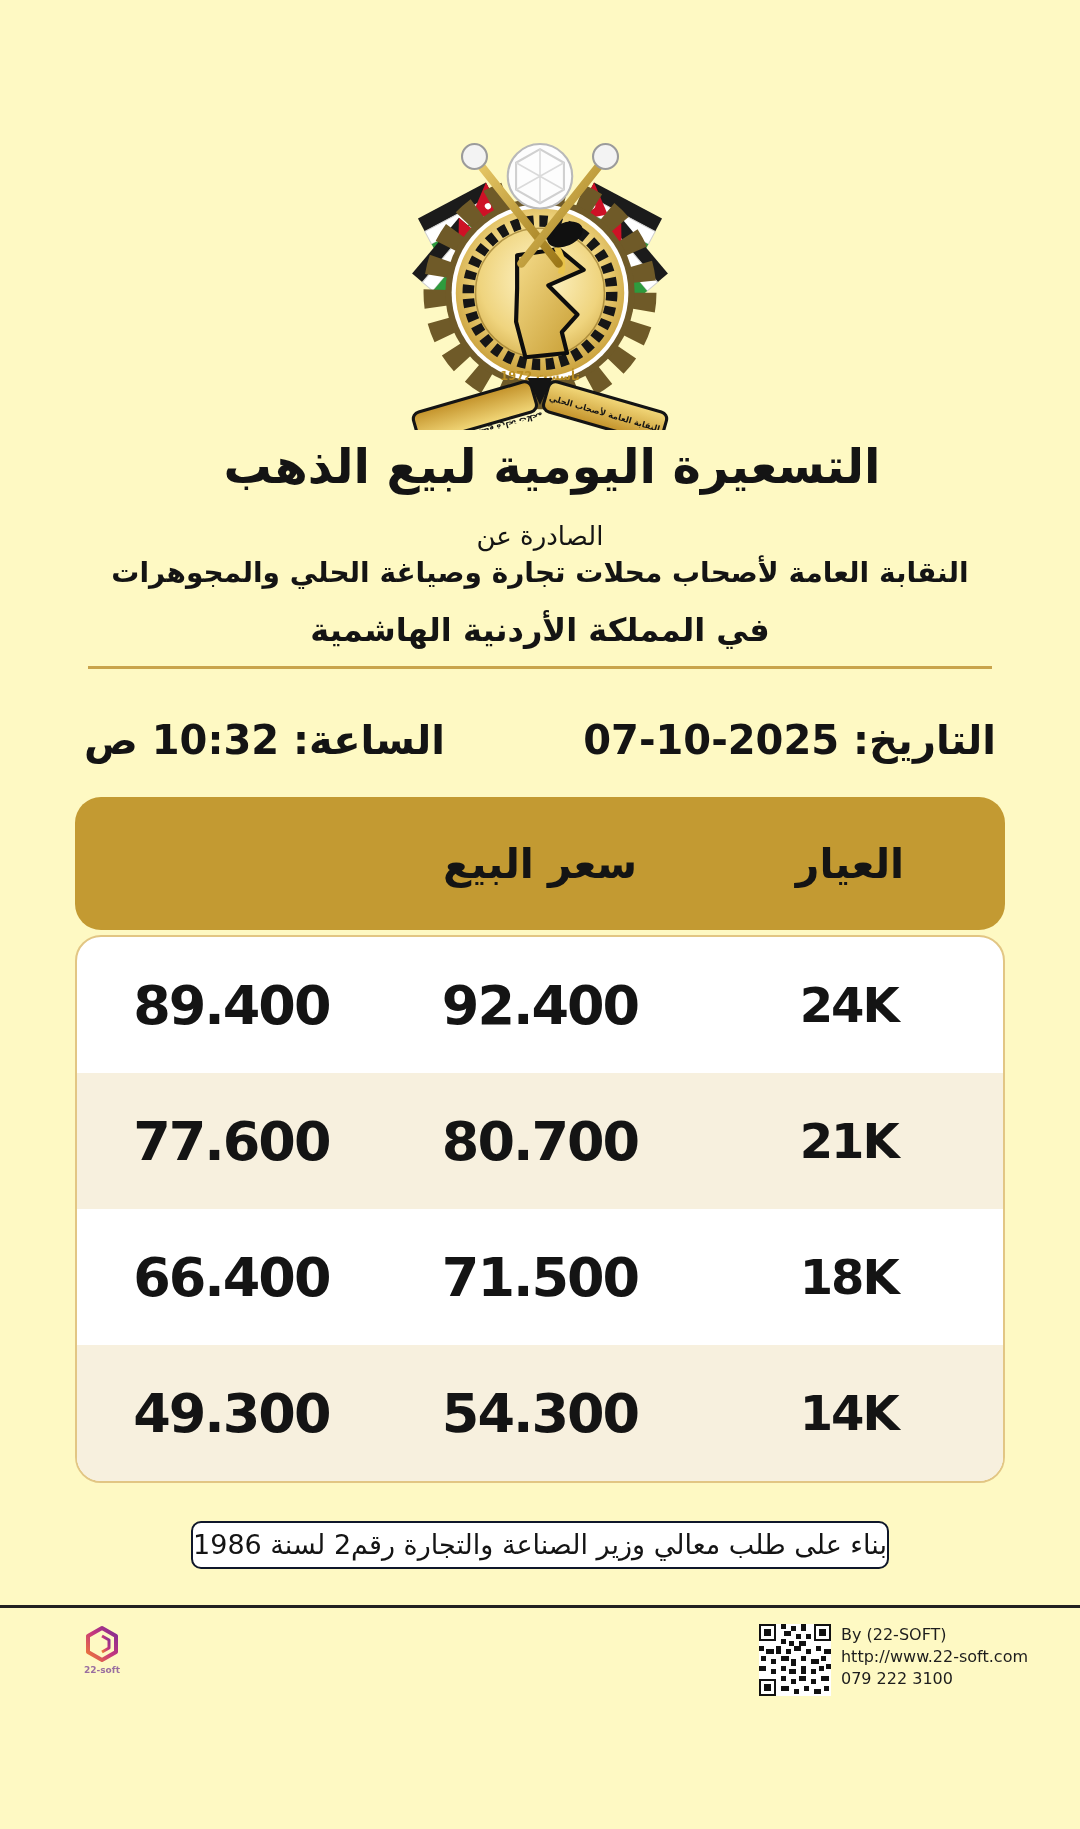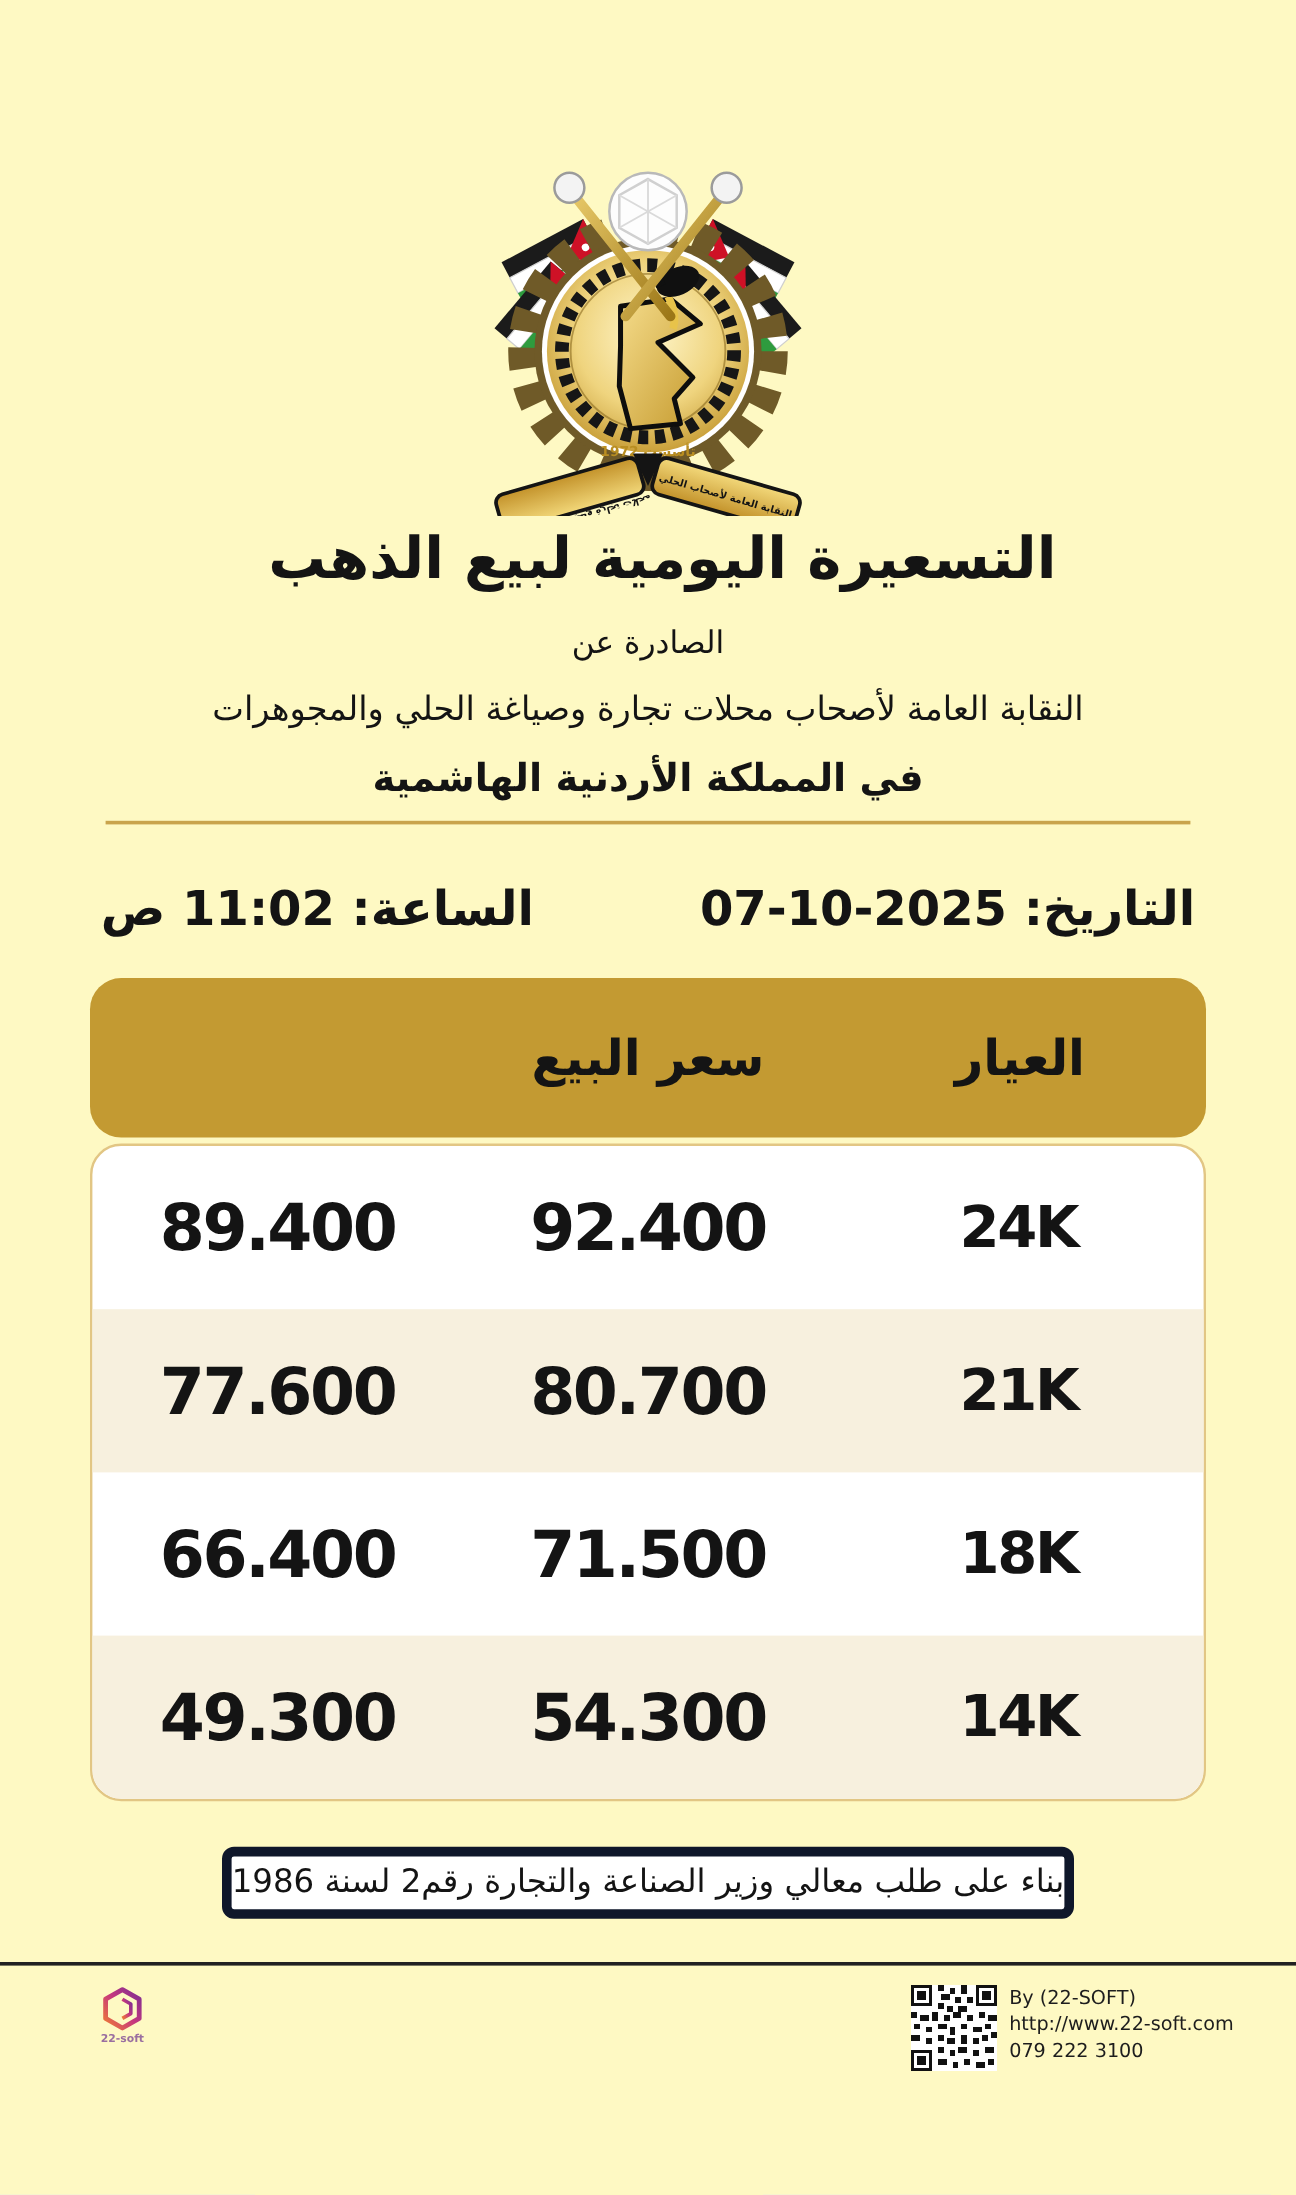--- a/index.html
+++ b/index.html
@@ -7,21 +7,21 @@
   .page{
     width:1080px;height:1829px;margin:0 auto;background:#fef9c3;
     font-family:"DejaVu Sans", sans-serif;color:#141414;direction:rtl;
     position:relative;overflow:hidden;
   }
   
   .emblem-wrap{padding-top:118px;display:flex;justify-content:center;}
   
   .title{margin-top:6px;text-align:center;font-size:48px;font-weight:700;line-height:60px;padding-left:24px;}
   .issued1{margin-top:24px;text-align:center;font-size:26px;font-weight:500;line-height:32px;}
-  .issued2{margin-top:22px;text-align:center;font-size:28px;font-weight:400;line-height:34px;}
+  .issued2{margin-top:4px;text-align:center;font-size:28px;font-weight:700;line-height:34px;}
   .kingdom{margin-top:18px;text-align:center;font-size:32px;font-weight:600;line-height:44px;}
   .gold-divider{width:904px;margin:14px auto 0;border:none;border-top:3px solid #C9A44C;height:0;}
   
   .datetime{
     width:912px;margin:44px auto 0;display:flex;justify-content:space-between;
     font-size:40px;font-weight:800;line-height:54px;
   }
   .datetime .num{direction:ltr;unicode-bidi:embed;letter-spacing:-1px;text-align:center;}
   
   .price-table{width:930px;margin:30px auto 0;}
@@ -33,21 +33,21 @@
   .tbody{
     margin-top:5px;border:2px solid #E2C684;border-radius:26px;overflow:hidden;background:#fff;
   }
   .trow{height:136px;display:grid;grid-template-columns:1fr 1fr 1fr;align-items:center;text-align:center;}
   .trow.alt{background:#F7F0DE;}
   .karat{font-size:48px;font-weight:800;letter-spacing:-2px;direction:ltr;}
   .price{font-size:54px;font-weight:800;letter-spacing:-2px;direction:ltr;}
   
   .note-row{display:flex;justify-content:center;margin-top:38px;}
   .note-box{
-    border:8px solid #0f172a;border-radius:10px;padding:5px 0;
+    border:2px solid #0f172a;border-radius:10px;padding:5px 0;
     font-size:27px;font-weight:500;line-height:34px;background:#fff;
   }
   
   .footer-rule{margin-top:36px;border:none;border-top:3px solid #222;height:0;width:100%;}
   .footer{direction:ltr;display:flex;justify-content:space-between;align-items:flex-start;padding:8px 52px 0 78px;}
   .softlogo{display:flex;flex-direction:column;align-items:center;width:48px;}
   .softlogo .softname{font-size:9px;color:#9A6FA0;margin-top:1px;font-weight:600;}
   .qrblock{display:flex;gap:10px;align-items:flex-start;}
   .qrtext{display:flex;flex-direction:column;font-size:16px;line-height:22px;color:#1d1d1d;text-align:left;}
 </style>
@@ -163,21 +163,21 @@
   <div class="kingdom">في المملكة الأردنية الهاشمية</div>
   <hr class="gold-divider">
 
   <div class="datetime">
     <div>
       <span>التاريخ:</span>
       <span class="num">07-10-2025</span>
     </div>
     <div>
       <span>الساعة:</span>
-      <span>11:02 ص</span>
+      <span>10:32 ص</span>
     </div>
   </div>
 
   <div class="price-table">
     <div class="thead">
       <div>العيار</div>
       <div>سعر البيع</div>
     </div>
     <div class="tbody">
       <div class="trow">

